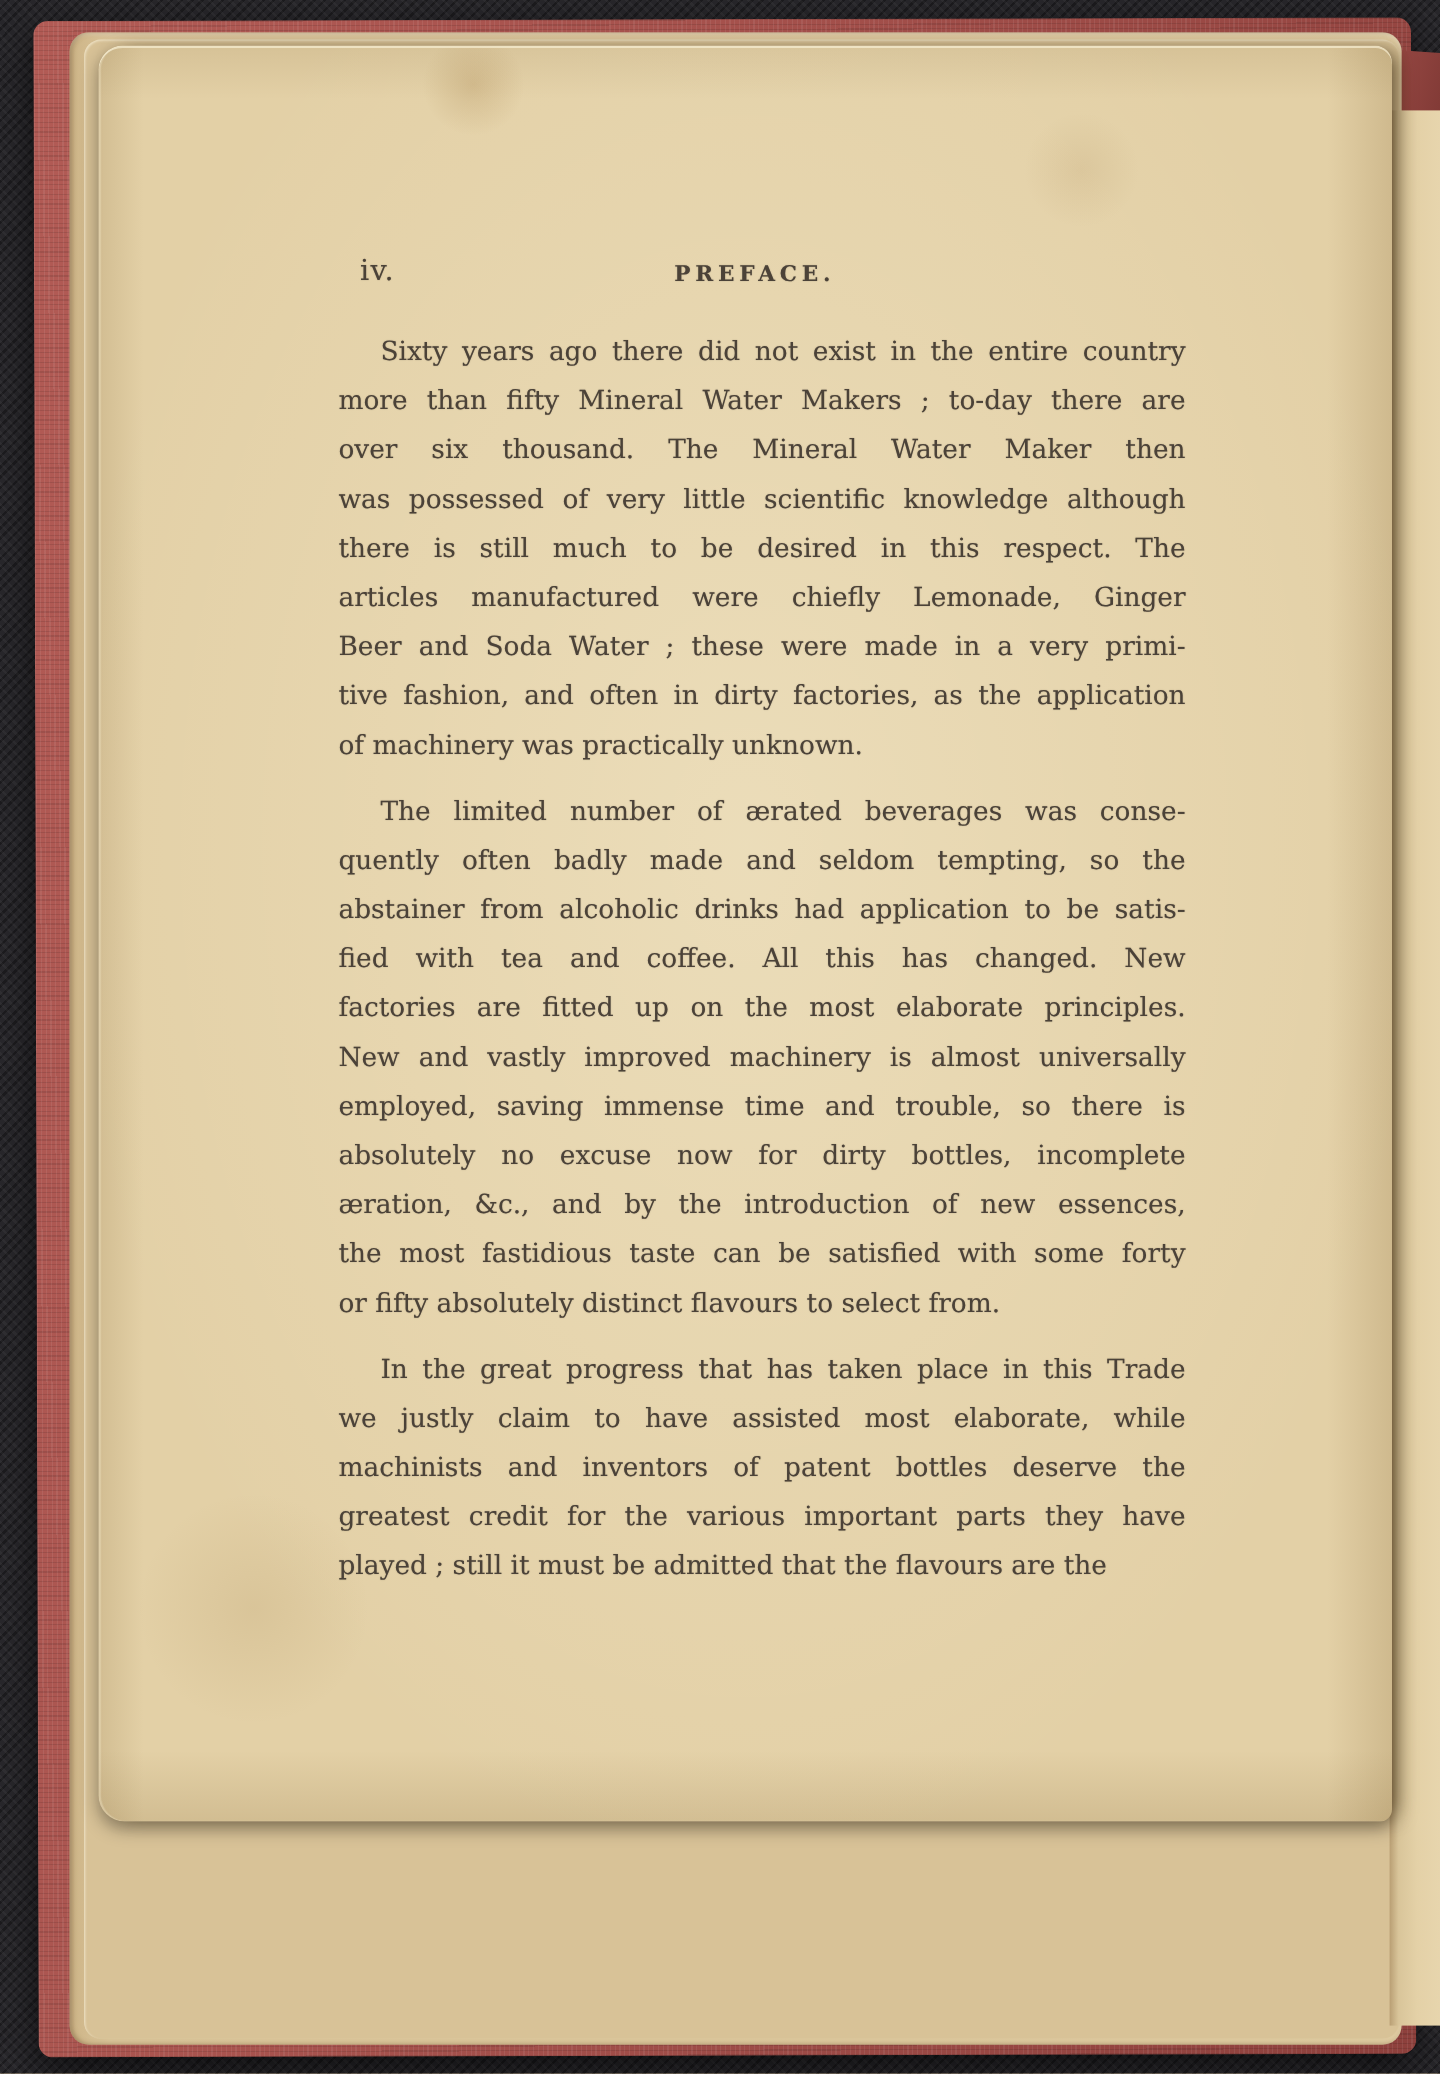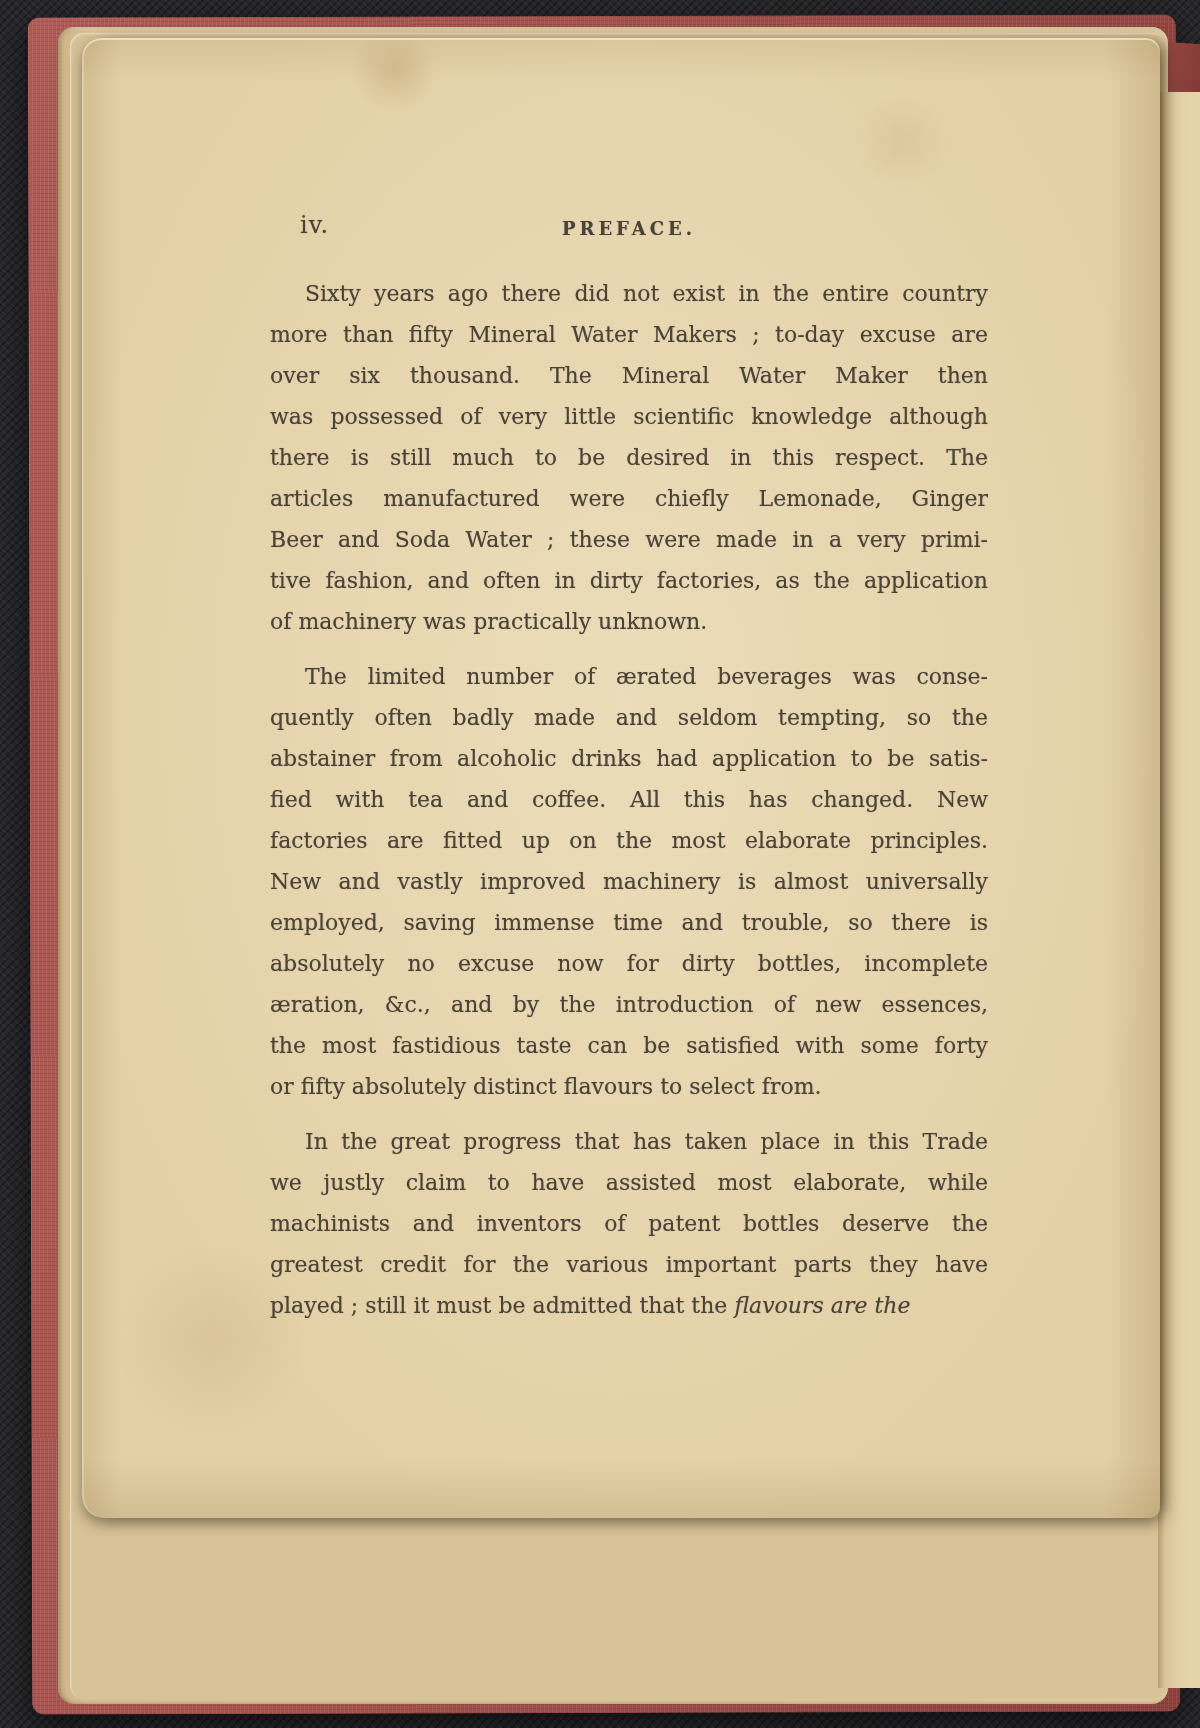--- a/index.html
+++ b/index.html
@@ -82,28 +82,28 @@
     position:relative;height:30px;margin-bottom:38px;
   }
   .folio{
     position:absolute;left:30px;top:0;
     font-size:24px;letter-spacing:1px;
   }
   .head-title{
     position:absolute;left:0;right:0;top:3px;text-align:center;
     font-size:18px;font-weight:bold;letter-spacing:4px;
   }
-  .para{margin:0 0 14px 0;}
+  .para{margin:0 0 14px 12px;}
   .para:last-child{margin-bottom:0;}
   .line{text-align:justify;height:41px;overflow:visible;}
   .line::after{content:"";display:inline-block;width:100%;height:0;}
   .line.last{text-align:left;}
   .line.last::after{content:none;}
   .line.indent{text-indent:35px;}
-  .italic{font-style:italic;text-align:right;}
+  .italic{text-align:right;}
 </style>
 </head>
 <body>
 
 <div class="scene">
 
   <div class="cover"></div>
   <div class="cover-top-right"></div>
 
   <div class="page-stack"></div>
@@ -114,21 +114,21 @@
   <div class="page">
     <div class="text-block">
 
       <div class="running-head">
         <span class="folio">iv.</span>
         <span class="head-title">PREFACE.</span>
       </div>
 
       <div class="para">
         <div class="line indent">Sixty years ago there did not exist in the entire country</div>
-        <div class="line">more than fifty Mineral Water Makers ; to-day excuse are</div>
+        <div class="line">more than fifty Mineral Water Makers ; to-day there are</div>
         <div class="line">over six thousand. The Mineral Water Maker then</div>
         <div class="line">was possessed of very little scientific knowledge although</div>
         <div class="line">there is still much to be desired in this respect. The</div>
         <div class="line">articles manufactured were chiefly Lemonade, Ginger</div>
         <div class="line">Beer and Soda Water ; these were made in a very primi-</div>
         <div class="line">tive fashion, and often in dirty factories, as the application</div>
         <div class="line last">of machinery was practically unknown.</div>
       </div>
 
       <div class="para">

